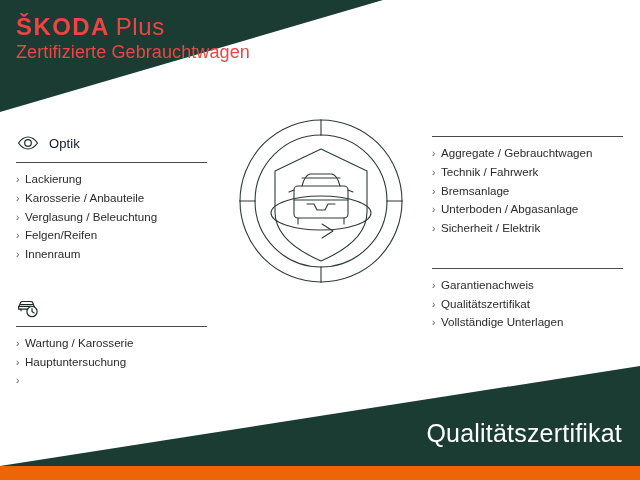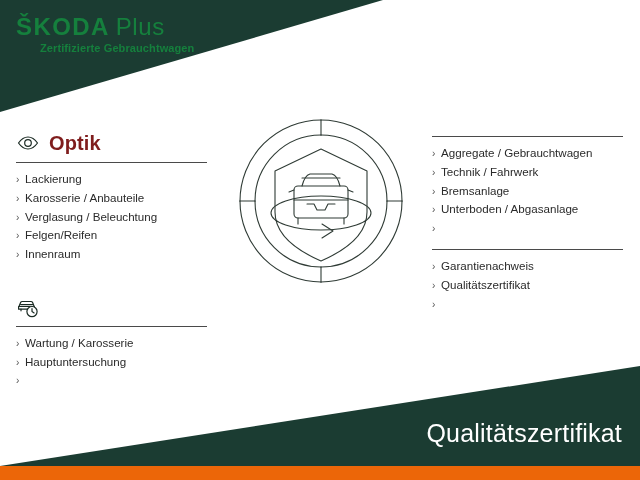--- a/index.html
+++ b/index.html
@@ -28,31 +28,31 @@
     clip-path: polygon(0 100px, 640px 0, 640px 100px);
   }
   #orange-bar {
     bottom: 0; left: 0; width: 640px; height: 14px;
     background: #ec6608;
   }
 
   
   #brand {
     position: absolute; left: 16px; top: 14px;
-    color: #15803d; z-index: 6;
+    color: #ef4444; z-index: 6;
   }
   #brand .line1 {
     font-size: 24px; letter-spacing: .6px; line-height: 1.05;
     white-space: nowrap;
   }
   #brand .mark { font-weight: 700; letter-spacing: 1.4px; }
   #brand .sub-mark { font-weight: 400; margin-left: 6px; }
   #brand .line2 {
-    font-size: 11px; font-weight: 700; letter-spacing: .1px;
-    margin-top: 3px; white-space: nowrap; margin-left: 24px;
+    font-size: 18px; font-weight: 400; letter-spacing: .1px;
+    margin-top: 3px; white-space: nowrap;
   }
 
   
   #footer-title {
     position: absolute; right: 18px; bottom: 32px;
     color: #ffffff; font-size: 25px; font-weight: 400;
     letter-spacing: .2px; white-space: nowrap; z-index: 6;
   }
 
   
@@ -67,21 +67,21 @@
   .section-head {
     display: flex; align-items: center; gap: 9px;
     height: 26px;
   }
   .section-icon {
     width: 24px; height: 24px; flex: 0 0 24px;
     display: flex; align-items: center; justify-content: center;
   }
   .section-icon svg { display: block; }
   .section-title {
-    font-size: 20px; font-weight: 700; color: #7f1d1d;
+    font-size: 13px; font-weight: 400; color: #0f172a;
     letter-spacing: .1px; white-space: nowrap;
   }
   .rule {
     height: 1px; background: #4a4a4a; margin: 6px 0 7px 0; width: 191px;
   }
   .item-list { list-style: none; }
   .item-list li {
     font-size: 11.6px; color: #2a2a2a; line-height: 1.62;
     white-space: nowrap; position: relative; padding-left: 9px;
   }
@@ -206,30 +206,30 @@
 
   <div class="column" id="col-right">
 
     <div class="section">
       <div class="rule"></div>
       <ul class="item-list">
         <li><span class="chev">›</span><span>Aggregate / Gebrauchtwagen</span></li>
         <li><span class="chev">›</span><span>Technik / Fahrwerk</span></li>
         <li><span class="chev">›</span><span>Bremsanlage</span></li>
         <li><span class="chev">›</span><span>Unterboden / Abgasanlage</span></li>
-        <li><span class="chev">›</span></li>
+        <li><span class="chev">›</span><span>Sicherheit / Elektrik</span></li>
       </ul>
     </div>
 
     <div class="section">
       <div class="rule"></div>
       <ul class="item-list">
         <li><span class="chev">›</span><span>Garantienachweis</span></li>
         <li><span class="chev">›</span><span>Qualitätszertifikat</span></li>
-        <li><span class="chev">›</span></li>
+        <li><span class="chev">›</span><span>Vollständige Unterlagen</span></li>
       </ul>
     </div>
 
   </div>
 
   <div id="footer-title">Qualitätszertifikat</div>
 
 </div>
 
 </body></html>

